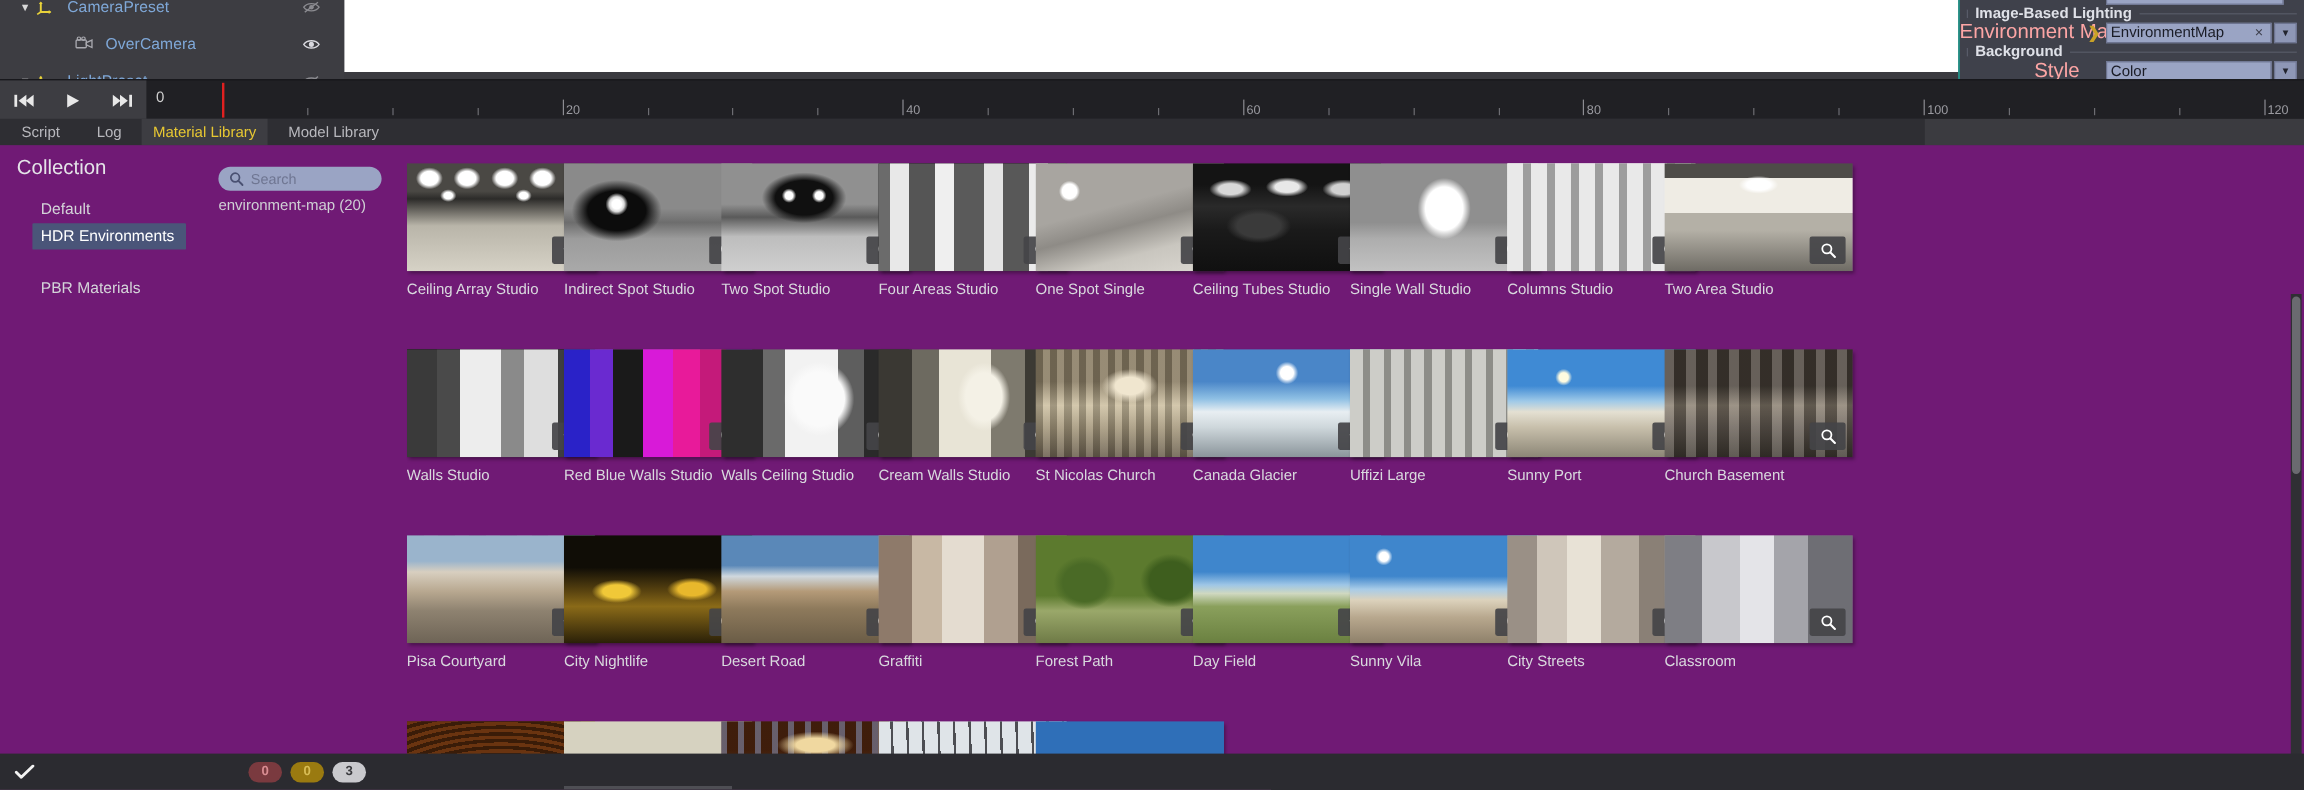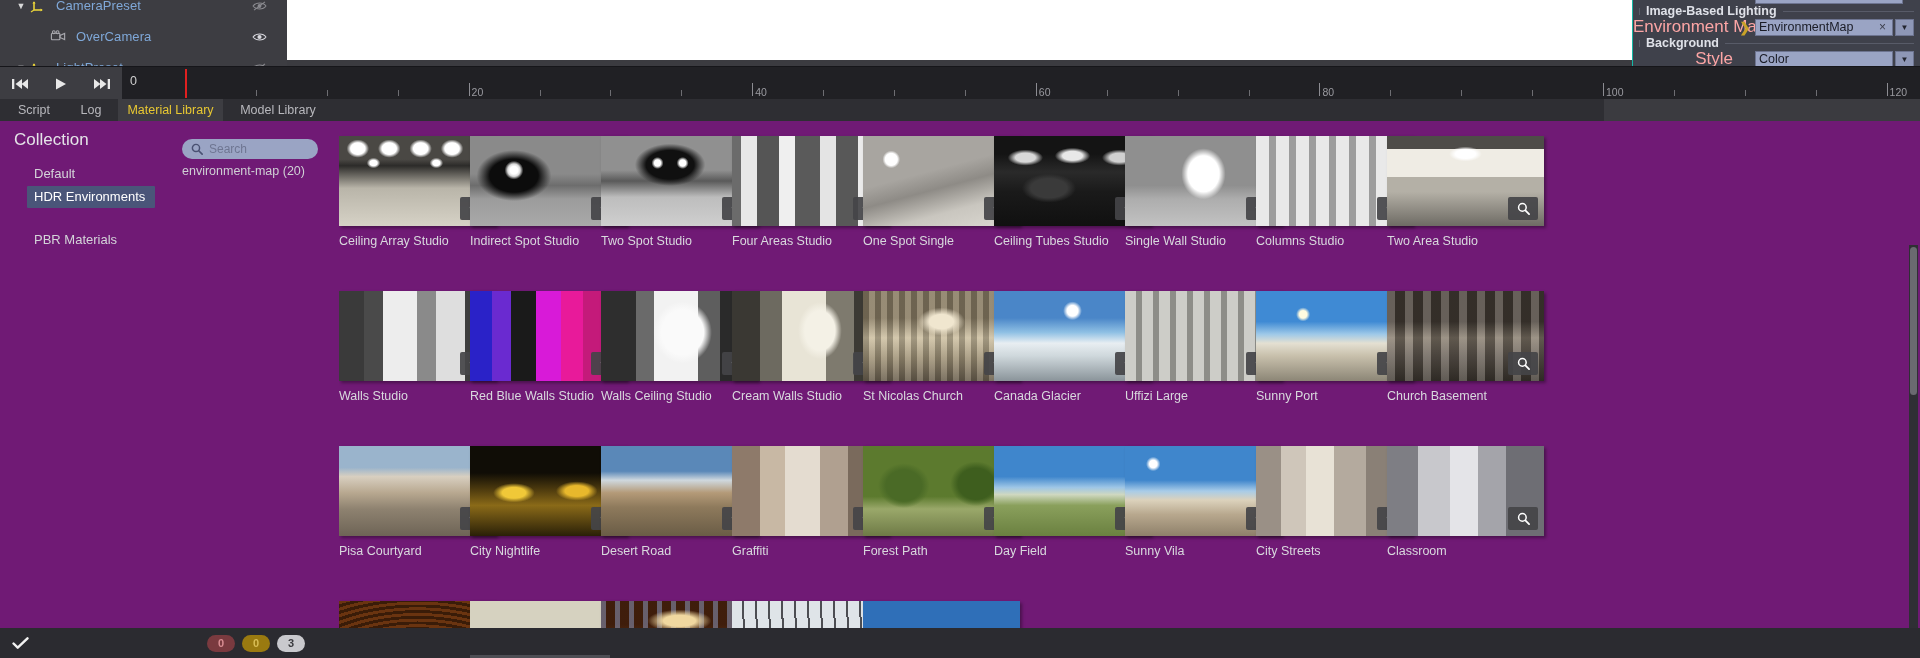--- a/index.html
+++ b/index.html
@@ -17,21 +17,21 @@
 
   .outliner {
     position:absolute; left:0; top:0; width:287px; height:70px;
     background:#3d3d42;
   }
   .tree-row {
     position:relative; height:27px; display:flex; align-items:center;
     font-size:13px; color:#7fa8d8;
   }
   .tree-row.r0 { top:-8px; }
-  .tree-row.r1 { top:-4px; }
+  .tree-row.r1 { top:-4px;margin-left:12px; }
   .tree-row.r2 { top:0px; }
   .tw-arrow {
     width:14px; text-align:center; color:#d8d8d8; font-size:9px; margin-left:14px;
   }
   .tw-axis {
     width:20px; text-align:center; margin-left:2px; line-height:0;
   }
   .tw-label { margin-left:6px; letter-spacing:.1px; }
   .tw-indent { margin-left:48px; }
   .tw-eye {

